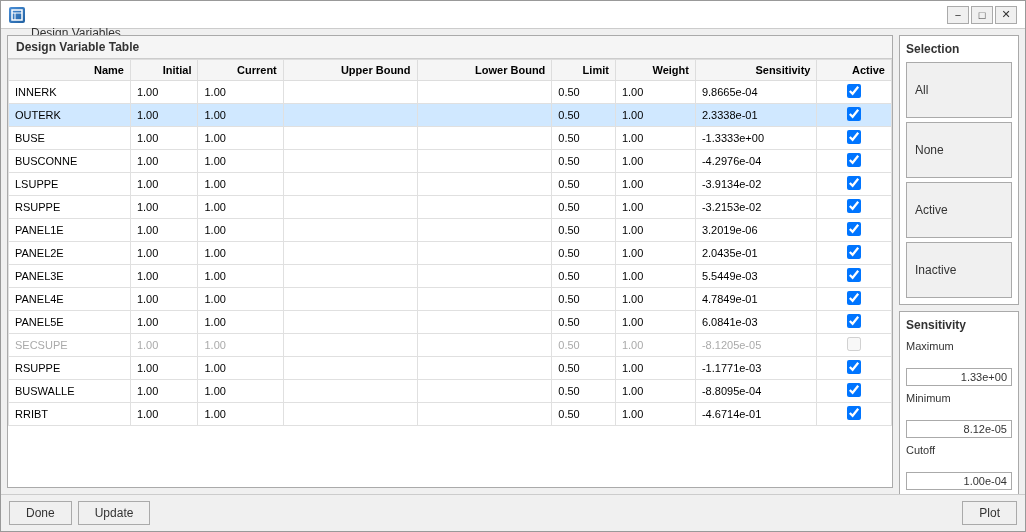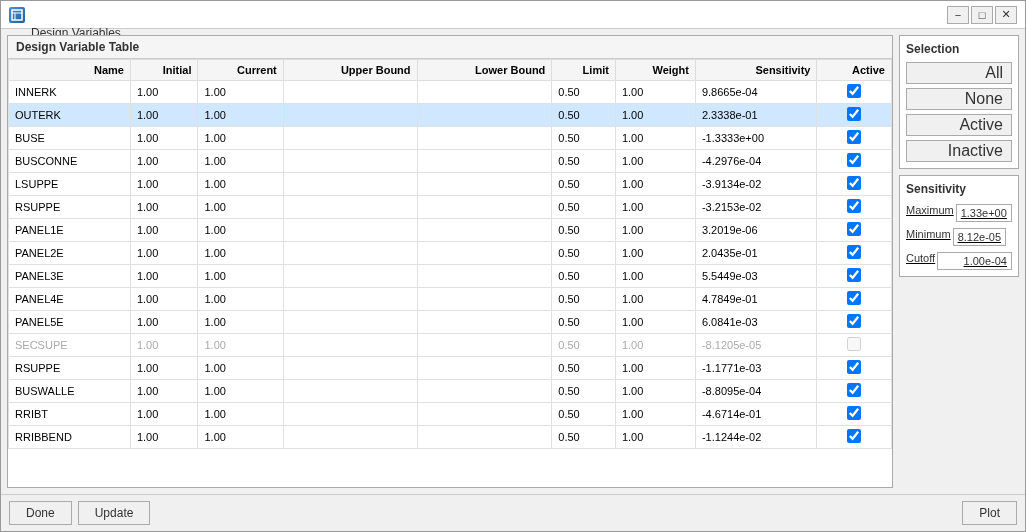--- a/index.html
+++ b/index.html
@@ -131,47 +131,46 @@
       gap: 4px;
     }
     .selection-title {
       font-size: 12px;
       font-weight: 600;
       color: #333;
       margin-bottom: 2px;
     }
     .sel-btn {
       width: 100%;
-      padding: 1px 8px;
+      padding: 20px 8px;
       background: #f0f0f0;
       border: 1px solid #aaa;
       cursor: pointer;
-      font-size: 16px;
-      text-align: right;
+      font-size: 12px;
+      text-align: left;
       color: #333;
     }
     .sensitivity-box {
       border: 1px solid #aaa;
       background: white;
       padding: 6px;
       display: flex;
       flex-direction: column;
       gap: 6px;
     }
     .sensitivity-title {
       font-size: 12px;
       font-weight: 600;
       color: #333;
       margin-bottom: 2px;
     }
     .sens-field {
       display: flex;
-      flex-direction: row;
-      gap: 2px;
-      text-decoration: underline;
+      flex-direction: column;
+      gap: 16px;
     }
     .sens-label {
       font-size: 11px;
       color: #333;
     }
     .sens-value {
       border: 1px solid #aaa;
       padding: 2px 4px;
       background: white;
       font-size: 11px;
@@ -400,31 +399,20 @@
                   <td>RRIBT</td>
                   <td>1.00</td>
                   <td>1.00</td>
                   <td></td>
                   <td></td>
                   <td>0.50</td>
                   <td>1.00</td>
                   <td>-4.6714e-01</td>
                   <td class="checkbox-cell"><input type="checkbox" checked="" style="width: 14px; height: 14px;"></td>
                 </tr>
-                <tr>
-                  <td>RRIBBEND</td>
-                  <td>1.00</td>
-                  <td>1.00</td>
-                  <td></td>
-                  <td></td>
-                  <td>0.50</td>
-                  <td>1.00</td>
-                  <td>-1.1244e-02</td>
-                  <td class="checkbox-cell"><input type="checkbox" checked="" style="width: 14px; height: 14px;"></td>
-                </tr>
               </tbody>
           </table>
         </div>
       </div>
     </div>
 
     <div class="right-panel">
 
       <div class="selection-box">
         <div class="selection-title">Selection</div>

